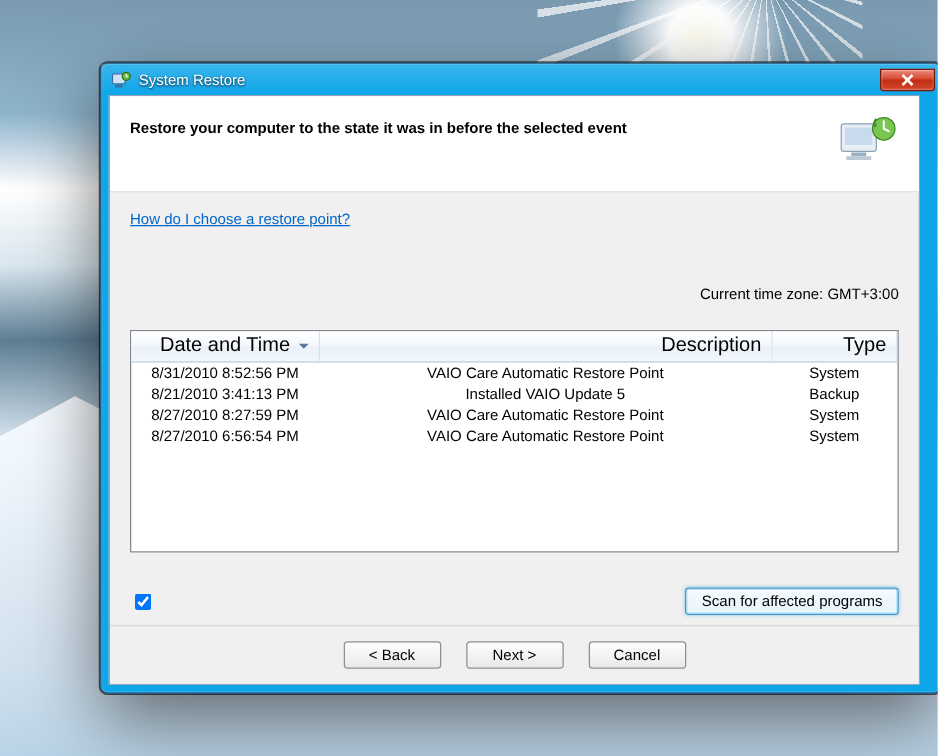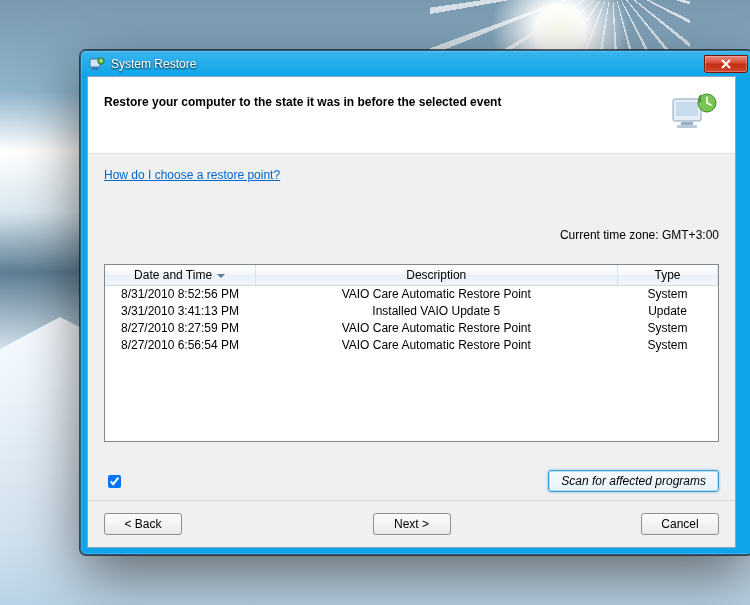--- a/index.html
+++ b/index.html
@@ -114,23 +114,23 @@
     border: 1px solid #828790;
     background: #fff;
     height: 178px;
     overflow: hidden;
   }
   table { width: 100%; border-collapse: collapse; table-layout: fixed; }
   thead tr {
     background: linear-gradient(to bottom, #ffffff, #f3f7fb 45%, #e9f1f8 50%, #f3f7fb 100%);
   }
   th {
-    text-align: center;
+    text-align: right;
     font-weight: normal;
-    font-size: 12px;
+    font-size: 16px;
     padding: 3px 8px;
     border-right: 1px solid #d6e2ec;
     border-bottom: 1px solid #cfd8e0;
     position: relative;
   }
   th .sort-arrow {
     display: inline-block;
     width: 0; height: 0; margin-left: 2px;
     border-left: 4px solid transparent;
     border-right: 4px solid transparent;
@@ -155,28 +155,27 @@
   .chk input { width: 13px; height: 13px; }
   .scan-btn {
     margin-left: auto;
     padding: 3px 12px;
     font-size: 12px;
     background: linear-gradient(to bottom, #f6fbff, #e7f3fa);
     border: 1px solid #3c9bd1;
     border-radius: 3px;
     box-shadow: 0 0 0 1px #b6e0f7 inset, 0 0 3px rgba(60,155,209,0.6);
     cursor: default;
-    font-style: italic;
   }
 
   .footer {
     border-top: 1px solid #d9d9d9;
     background: #f0f0f0;
     padding: 12px 16px;
-    display: flex; justify-content: space-between; gap: 8px;
+    display: flex; justify-content: center; gap: 20px;
   }
   .footer button {
     min-width: 78px;
     padding: 3px 10px;
     font-size: 12px; font-family: inherit;
     background: linear-gradient(to bottom, #fdfdfd, #e9e9e9);
     border: 1px solid #8e8f93;
     border-radius: 3px;
     cursor: default;
   }
@@ -245,23 +244,23 @@
               </th>
             </tr>
           </thead>
           <tbody id="rows">
               <tr>
                 <td>8/31/2010 8:52:56 PM</td>
                 <td>VAIO Care Automatic Restore Point</td>
                 <td>System</td>
               </tr>
               <tr>
-                <td>3/31/2010 3:41:13 PM</td>
+                <td>8/21/2010 3:41:13 PM</td>
                 <td>Installed VAIO Update 5</td>
-                <td>Update</td>
+                <td>Backup</td>
               </tr>
               <tr>
                 <td>8/27/2010 8:27:59 PM</td>
                 <td>VAIO Care Automatic Restore Point</td>
                 <td>System</td>
               </tr>
               <tr>
                 <td>8/27/2010 6:56:54 PM</td>
                 <td>VAIO Care Automatic Restore Point</td>
                 <td>System</td>

